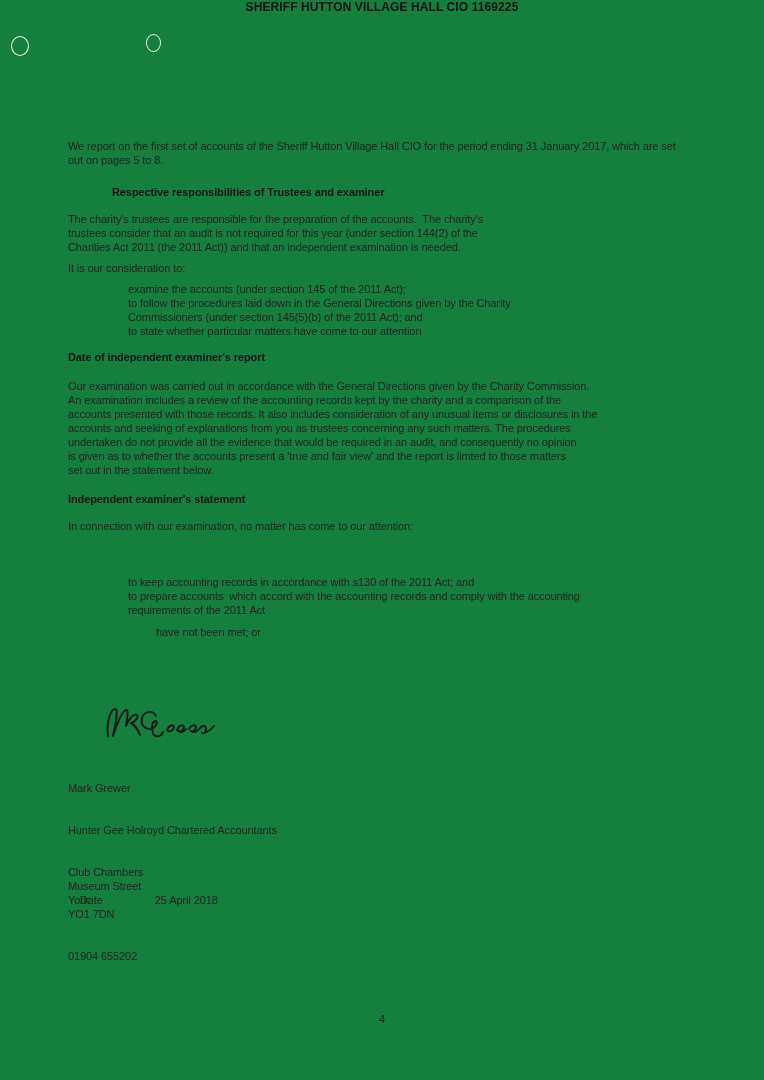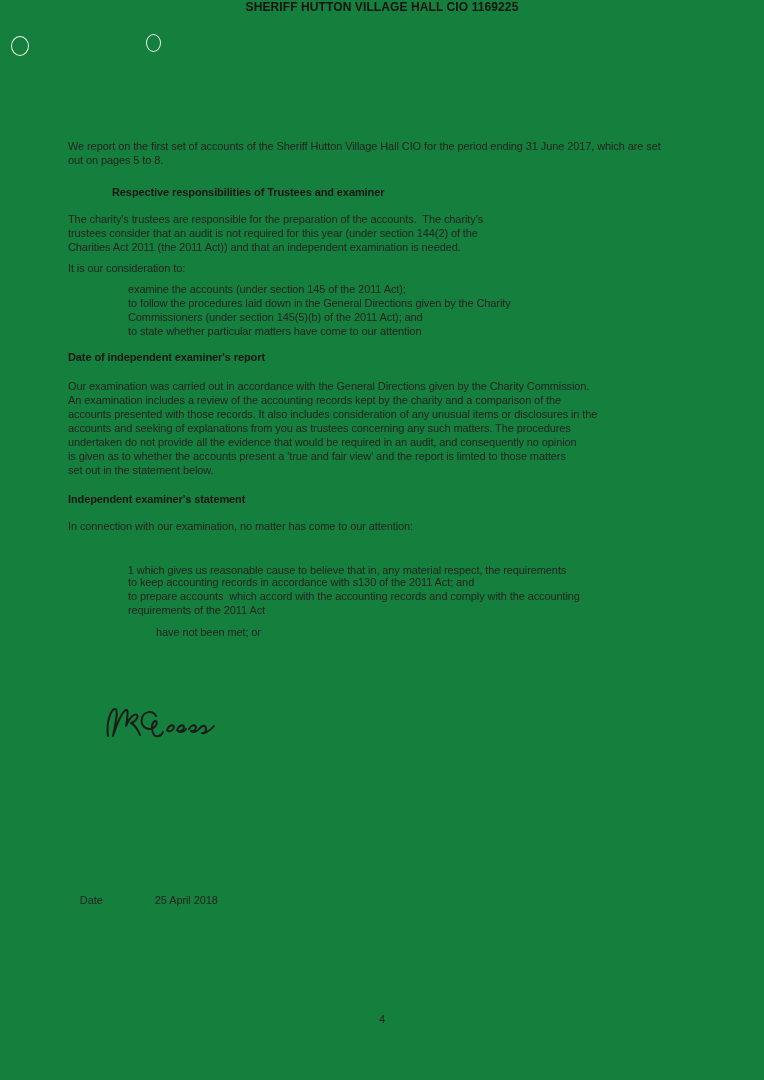--- a/index.html
+++ b/index.html
@@ -49,21 +49,21 @@
 <body>
 
 <div class="page">
 
   <div class="artifact a1"></div>
   <div class="artifact a2"></div>
 
   <div class="b-title">SHERIFF HUTTON VILLAGE HALL CIO 1169225</div>
 
 
-  <div class="block b-intro">We report on the first set of accounts of the Sheriff Hutton Village Hall CIO for the period ending 31 June 2017, which are set
+  <div class="block b-intro">We report on the first set of accounts of the Sheriff Hutton Village Hall CIO for the period ending 31 January 2017, which are set
 out on pages 5 to 8.</div>
 
   <div class="block bold b-resp-head">Respective responsibilities of Trustees and examiner</div>
 
   <div class="block b-resp-body">The charity's trustees are responsible for the preparation of the accounts.  The charity's
 trustees consider that an audit is not required for this year (under section 144(2) of the
 Charities Act 2011 (the 2011 Act)) and that an independent examination is needed.</div>
 
   <div class="block b-resp-intro">It is our consideration to:</div>
 
@@ -79,41 +79,47 @@
 accounts presented with those records. It also includes consideration of any unusual items or disclosures in the
 accounts and seeking of explanations from you as trustees concerning any such matters. The procedures
 undertaken do not provide all the evidence that would be required in an audit, and consequently no opinion
 is given as to whether the accounts present a 'true and fair view' and the report is limted to those matters
 set out in the statement below.</div>
 
   <div class="block bold b-stmt-head">Independent examiner's statement</div>
 
   <div class="block b-stmt-intro">In connection with our examination, no matter has come to our attention:</div>
 
-  <div class="block numbered b-item1">
-    <span class="num">1</span><span>which gives us reasonable cause to believe that in, any material respect, the requirements</span>
-  </div>
 
   <div class="block b-item1-sub">to keep accounting records in accordance with s130 of the 2011 Act; and
 to prepare accounts  which accord with the accounting records and comply with the accounting
 requirements of the 2011 Act</div>
 
   <div class="block b-item1-close">have not been met; or</div>
 
 
   <div class="b-signature">
     <svg width="125" height="42" viewBox="0 0 125 42">
       <g fill="none" stroke="#1b1b1b" stroke-width="2" stroke-linecap="round" stroke-linejoin="round">
         <path d="M8 32 C6 18 11 5 15 5 C19 5 15 22 13 32 C17 20 22 7 26 6 C29 5 27 16 26 22 C29 14 34 9 37 11 C39 13 35 18 31 19 C35 21 38 26 40 31"></path>
         <path d="M56 12 C53 6 44 7 42 14 C40 22 47 27 53 24 C57 22 58 17 55 17 C52 18 51 24 53 29 C55 34 61 33 63 28"></path>
         <path d="M67 26 C69 21 73 20 74 23 C74 26 70 28 68 27 M77 26 C79 21 83 20 84 23 C84 26 80 28 78 27 C80 29 84 28 86 25 M89 25 C91 21 95 20 96 23 C96 26 93 28 91 27 C93 29 97 28 100 24 C103 21 106 21 106 25 C106 28 104 30 102 29 C104 30 110 27 114 22"></path>
       </g>
     </svg>
   </div>
 
+  <div class="block b-contact">
+    <div>Mark Grewer</div>
+    <div>Hunter Gee Holroyd Chartered Accountants</div>
+    <div>Club Chambers
+Museum Street
+York
+YO1 7DN</div>
+    <div>01904 655202</div>
+  </div>
 
   <div class="block b-date">
     <span class="date-label">Date</span><span>25 April 2018</span>
   </div>
 
   <div class="block b-pagenum">4</div>
 
 </div>
 
 </body></html>

